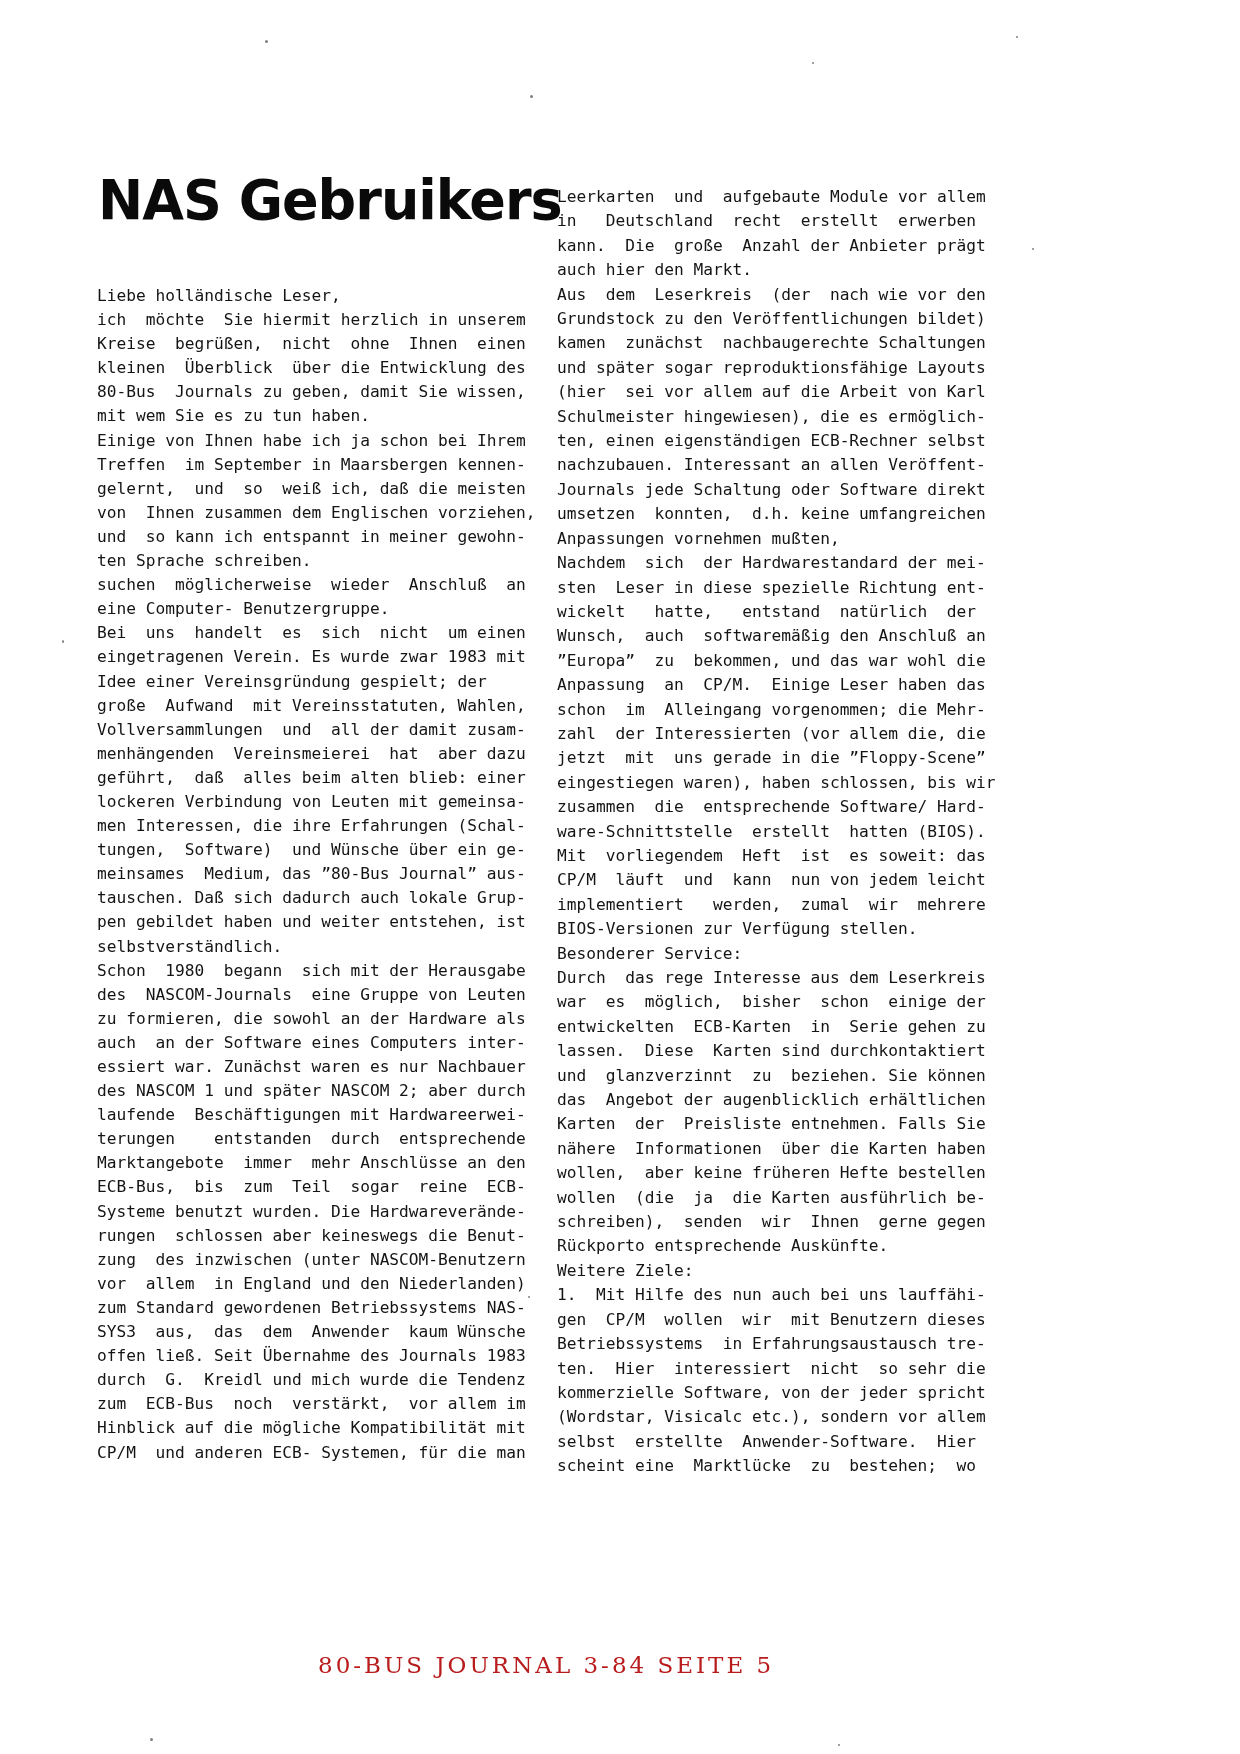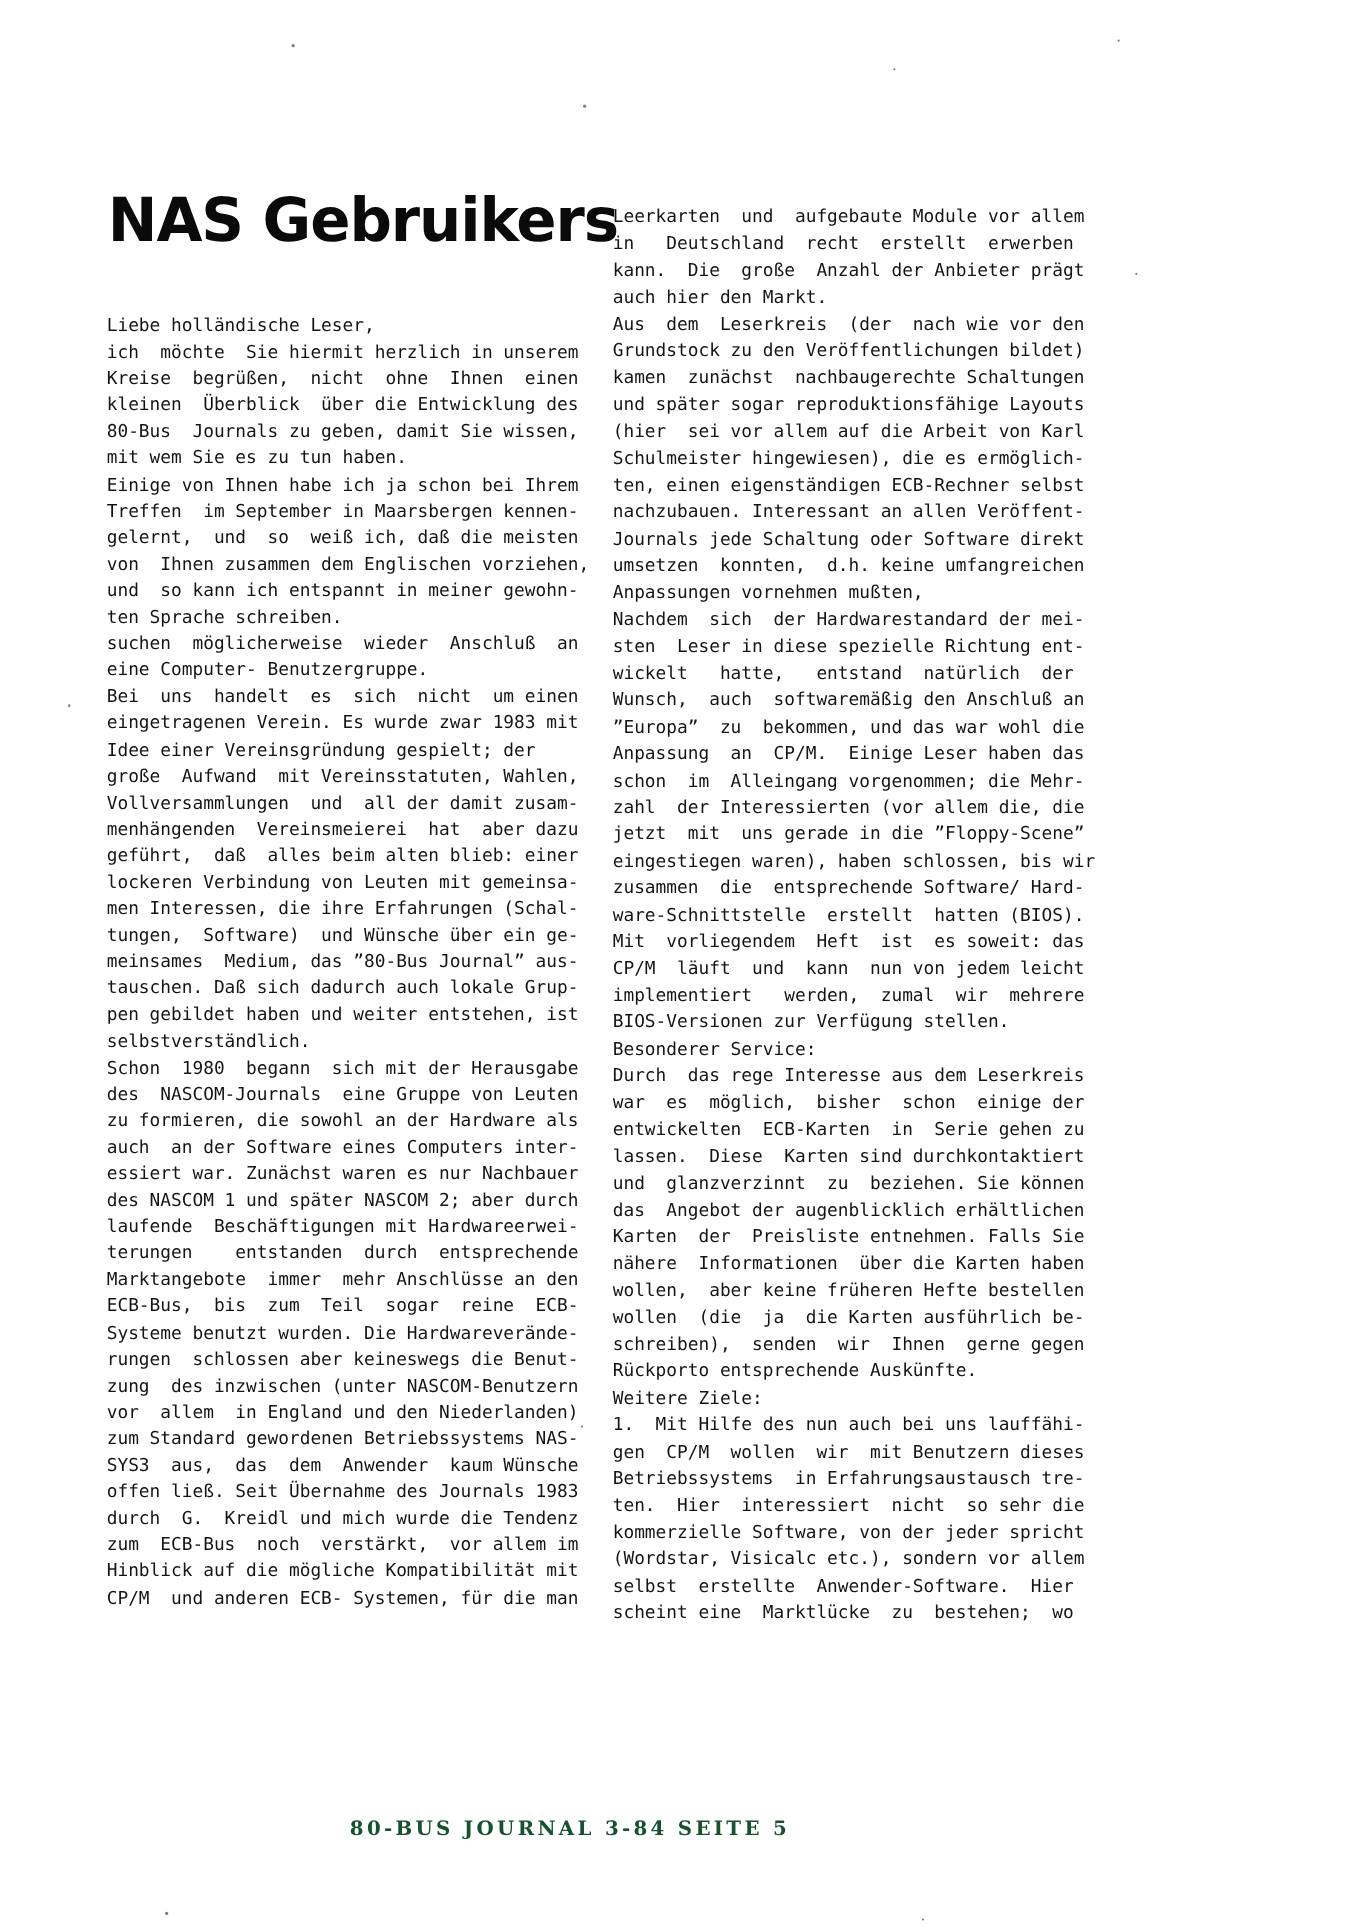--- a/index.html
+++ b/index.html
@@ -50,24 +50,24 @@
     left: 557px;
     top: 149px;
     width: 460px;
     line-height: 24.4px;
   }
   .page-footer {
     position: absolute;
     left: 318px;
     top: 1652px;
     font-family: "DejaVu Serif", serif;
-    font-weight: bold;
-    font-size: 18px;
+    font-weight: normal;
+    font-size: 23px;
     letter-spacing: 3px;
-    color: #14532d;
+    color: #b91c1c;
     white-space: nowrap;
   }
   .speck {
     position: absolute;
     background: #3a3a3a;
     border-radius: 50%;
     opacity: 0.65;
   }
   .s1 { left: 265px;  top: 40px;   width: 3px; height: 3px; }
   .s2 { left: 530px;  top: 95px;   width: 3px; height: 3px; }

